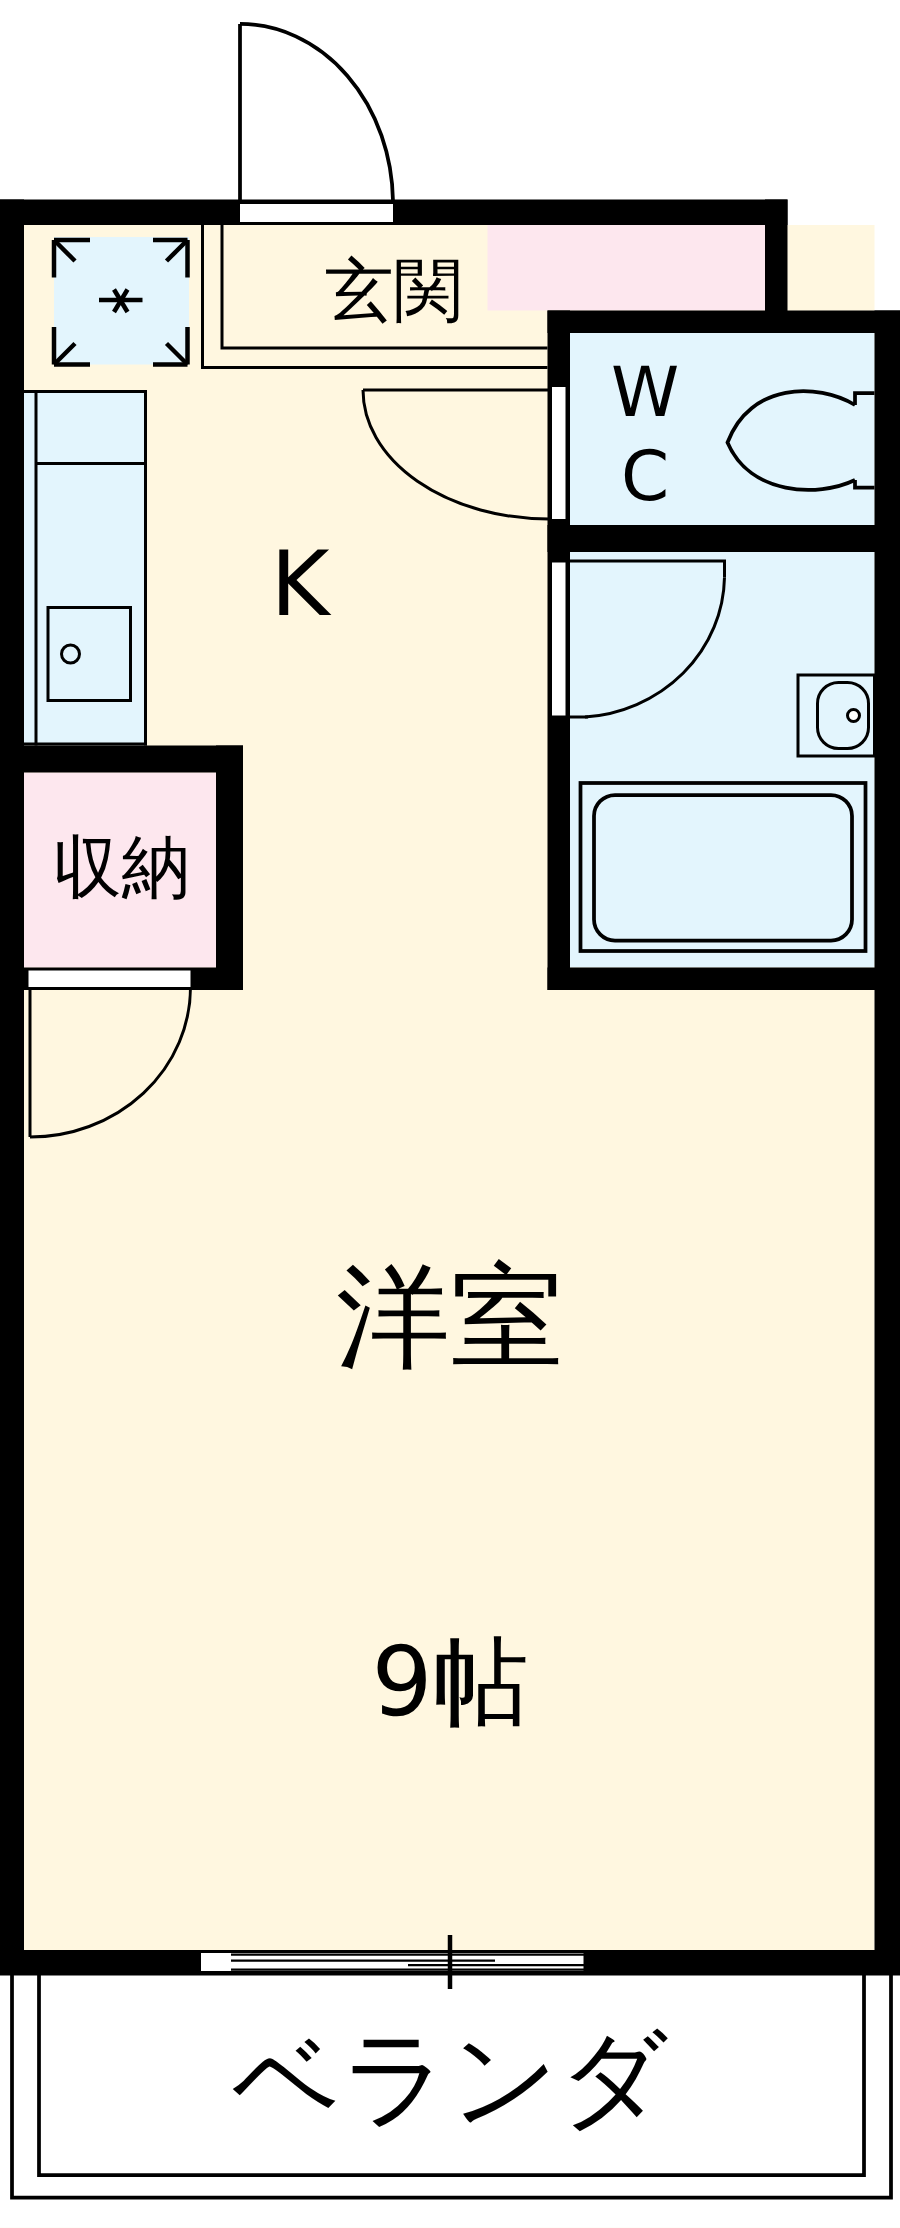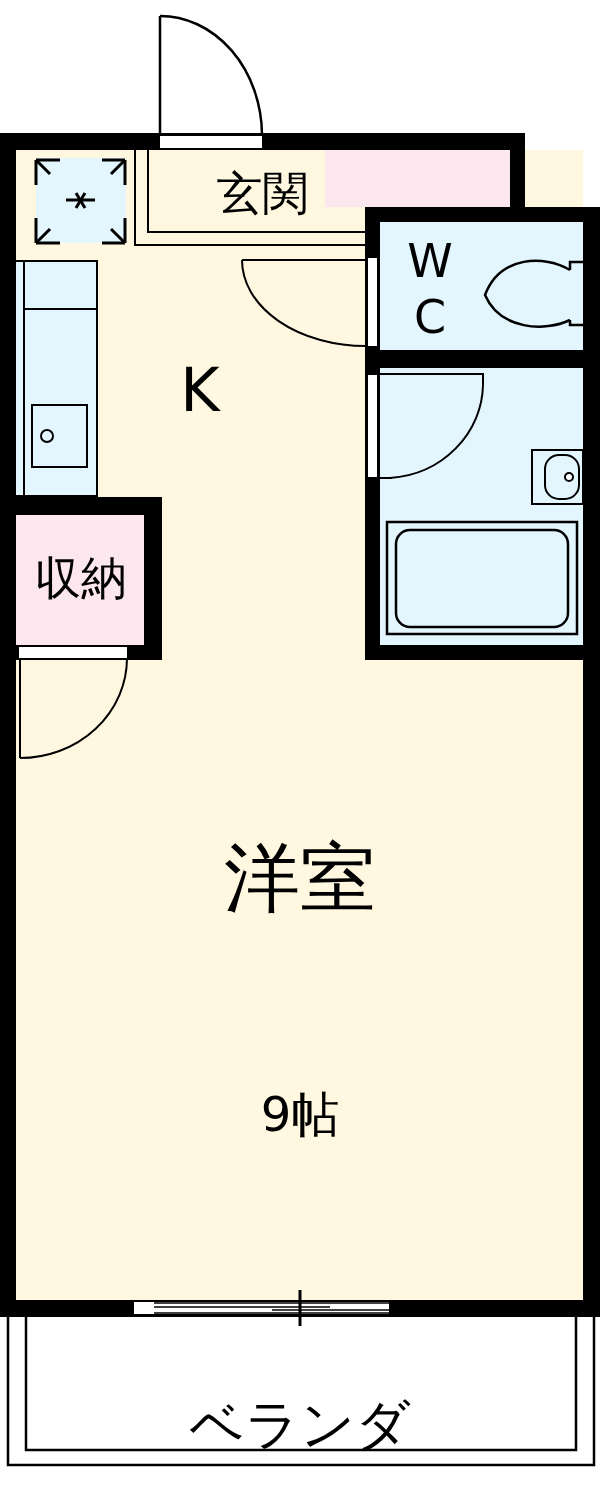--- a/index.html
+++ b/index.html
@@ -133,16 +133,16 @@
       <polyline points="26,1316 26,1450 576,1450 576,1316"></polyline>
     </g>
   </svg>
 
   <div class="label" style="left:200px;top:170px;width:125px;font-size:46px;">玄関</div>
   <div class="label" style="left:165px;top:360px;width:70px;font-size:60px;">K</div>
   <div class="label" style="left:400px;top:238px;width:60px;font-size:46px;">W</div>
   <div class="label" style="left:400px;top:294px;width:60px;font-size:46px;">C</div>
   <div class="label" style="left:150px;top:840px;width:300px;font-size:76px;">洋室</div>
   <div class="label" style="left:18px;top:555px;width:126px;font-size:46px;">収納</div>
-  <div class="label" style="left:150px;top:1090px;width:300px;font-size:48px;">9帖</div>
-  <div class="label" style="left:100px;top:1350px;width:400px;font-size:54px;margin-top:48px;">ベランダ</div>
+  <div class="label" style="left:150px;top:1090px;width:300px;font-size:64px;">9帖</div>
+  <div class="label" style="left:100px;top:1350px;width:400px;font-size:71px;">ベランダ</div>
 
 </div>
 
 </body></html>

